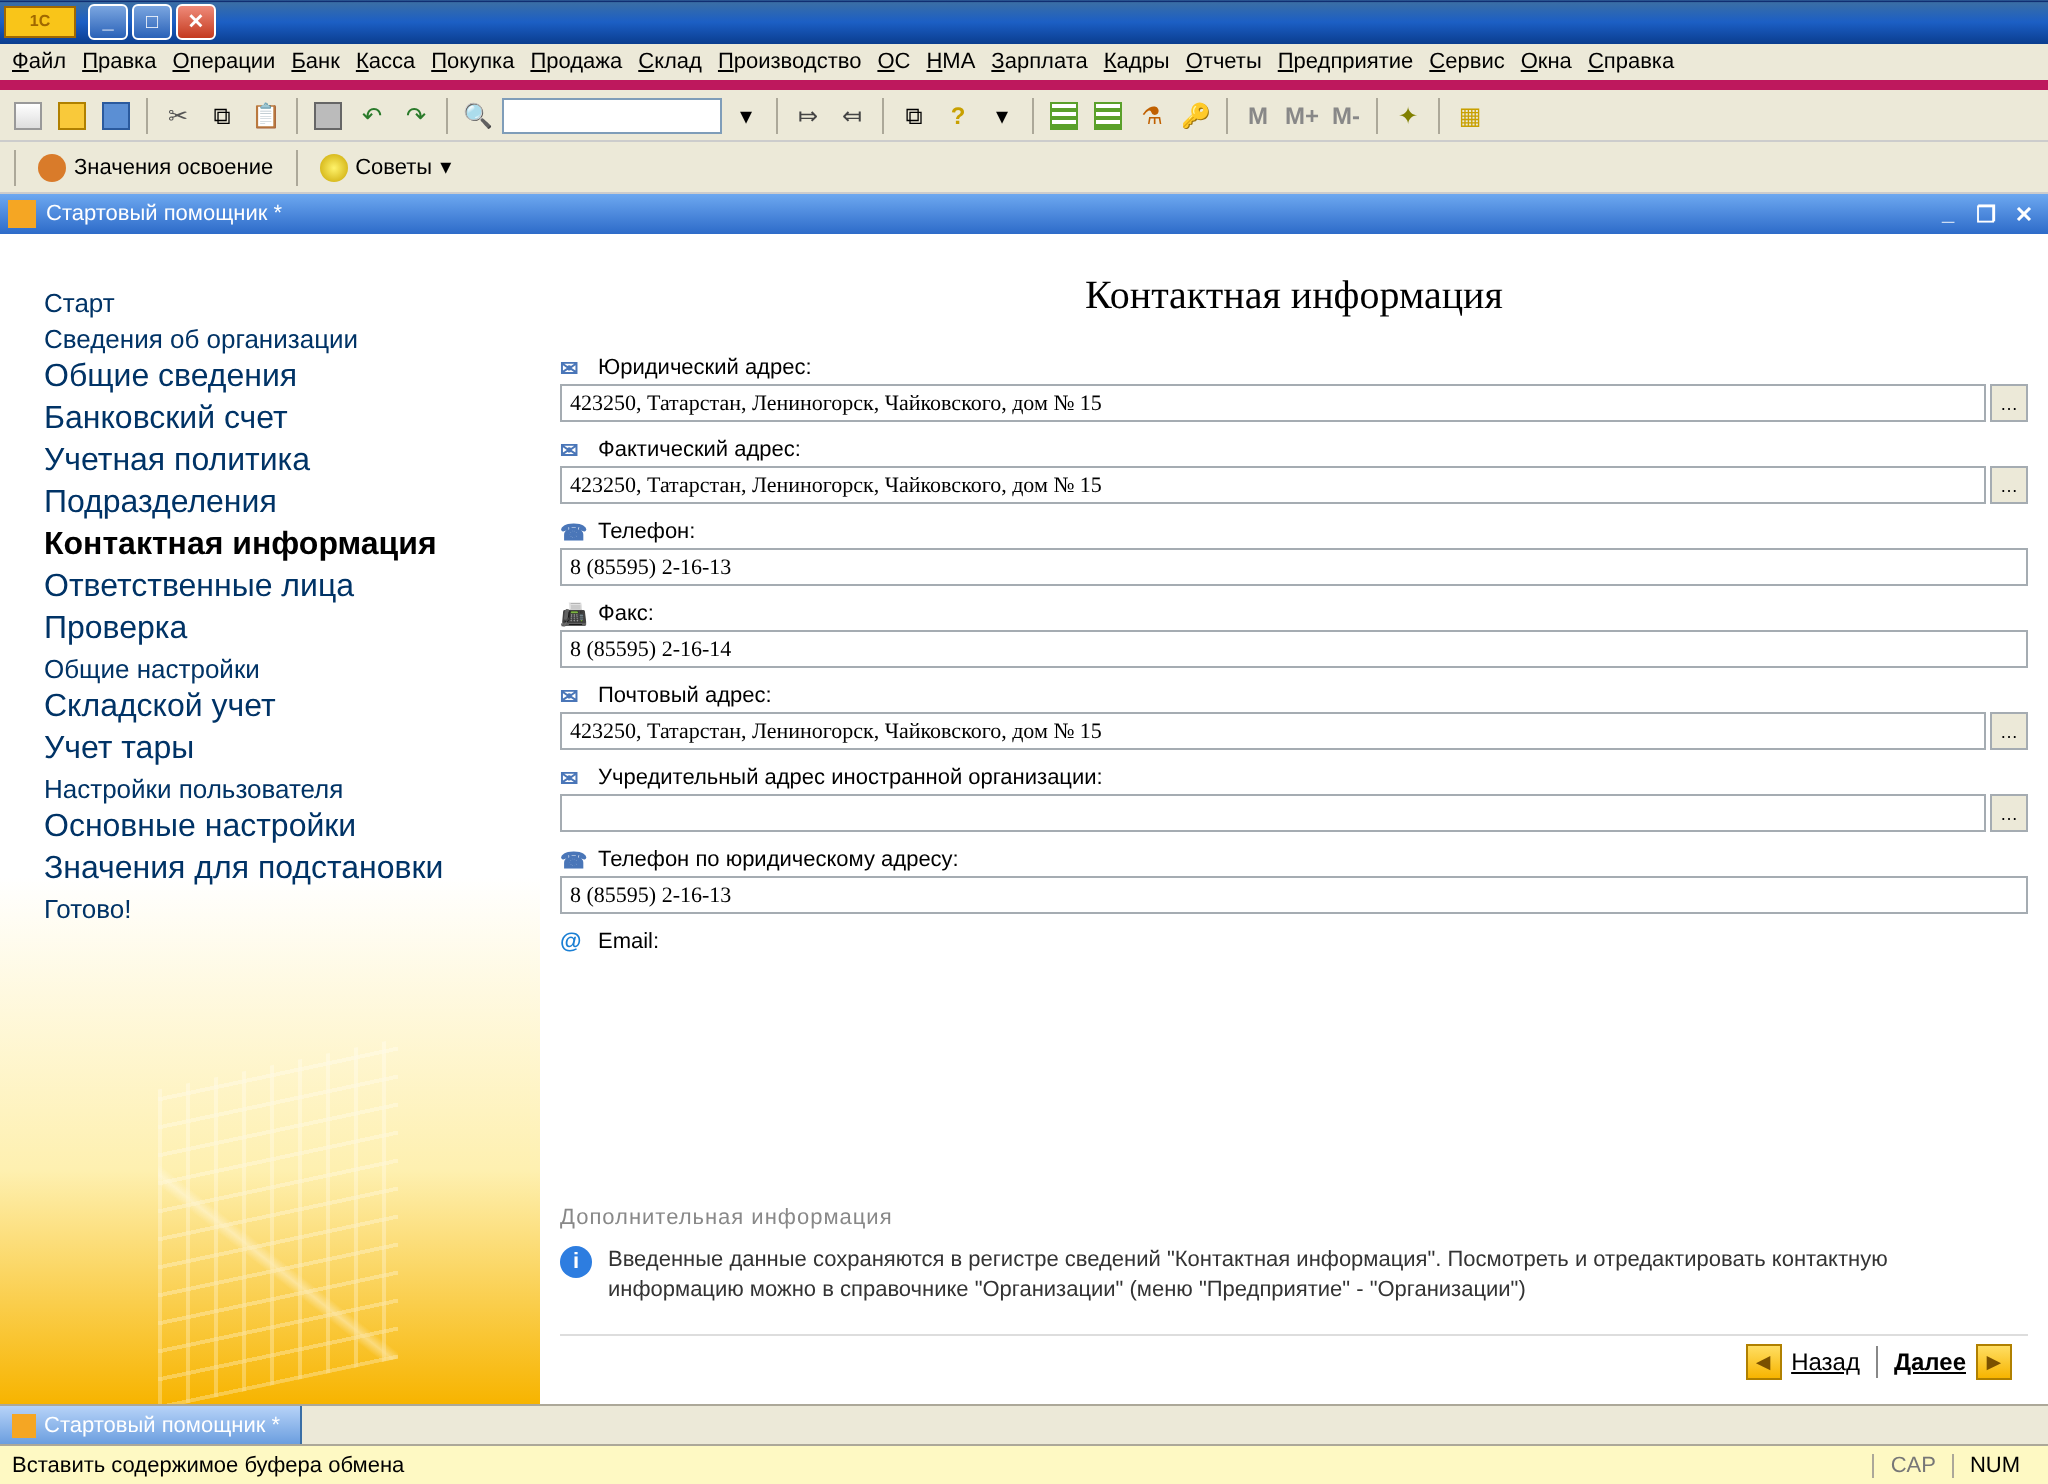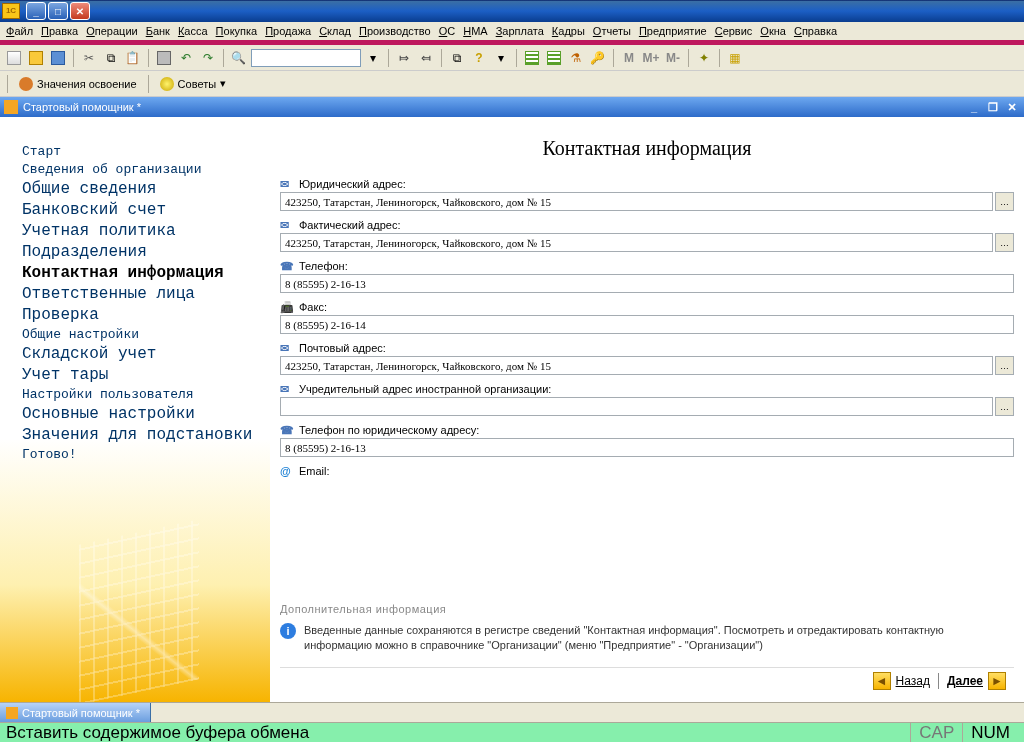--- a/index.html
+++ b/index.html
@@ -1,20 +1,20 @@
 <!DOCTYPE html>
 <html><head>
 <meta charset="utf-8">
 <style>
 * { margin: 0; padding: 0; box-sizing: border-box; }
 body { font-family: Tahoma, sans-serif; font-size: 11px; background: #ece9d8; width: 1024px; height: 742px; overflow: hidden; display: flex; flex-direction: column; }
 
 
 .title-bar { background: linear-gradient(to bottom, #3a6ea5 0%, #0a246a 3%, #3a6ea5 6%, #1c5fc5 50%, #0a3d8f 100%); height: 22px; display: flex; align-items: center; padding: 0 2px; color: #fff; }
-.title-bar .app-icon { width: 18px; height: 16px; background: #f9c519; border: 1px solid #a06800; margin-right: 4px; font-size: 8px; color:#a06800; text-align:center; line-height:14px; font-weight:bold;}
+.title-bar .app-icon { width: 36px; height: 16px; background: #f9c519; border: 1px solid #a06800; margin-right: 4px; font-size: 8px; color:#a06800; text-align:center; line-height:14px; font-weight:bold;}
 .title-bar .title-text { flex: 1; font-weight: bold; font-size: 12px; }
 .winbtn { width: 20px; height: 18px; margin-left: 2px; border: 1px solid #fff; border-radius: 3px; display:flex; align-items:center; justify-content:center; font-weight:bold; font-size:10px; color:#fff;}
 .winbtn.min{ background: linear-gradient(#7ba6e0,#2a62b8);}
 .winbtn.max{ background: linear-gradient(#7ba6e0,#2a62b8);}
 .winbtn.close{ background: linear-gradient(#ef8b7a,#c43a1f);}
 
 
 .menu-bar { background: #ece9d8; padding: 3px 6px; display:flex; gap: 8px; border-bottom: 5px solid #be185d; }
 .menu-bar span { cursor: default; }
 .menu-bar span u { text-decoration: underline; }
@@ -31,21 +31,21 @@
 .subwin-title { background: linear-gradient(to bottom,#6da8f0,#2d6bc9); height:20px; display:flex; align-items:center; color:#fff; padding:0 4px; font-size:11px;}
 .subwin-title .subicon{width:14px;height:14px;background:#f5a623;margin-right:5px;}
 .subwin-title .spacer{flex:1;}
 .subwin-title .sbtn{width:16px;height:14px;margin-left:3px;color:#fff;display:flex;align-items:center;justify-content:center;font-weight:bold;}
 
 
 .content { flex:1; display:flex; background:#fff; overflow:hidden;}
 
 
 .nav { width: 270px; background: linear-gradient(to bottom, #ffffff 0%, #ffffff 55%, #fef0b0 80%, #f7b400 100%); padding: 24px 14px 10px 22px; display:flex;flex-direction:column; }
-.nav-list{flex:0 0 auto;font-family:Liberation Mono, monospace;}
+.nav-list{flex:0 0 auto;}
 .nav .cat { color:#003366; font-size:13px; margin: 3px 0; cursor:pointer;}
 .nav .item { color:#003366; font-size:16px; margin: 3px 0 3px 0; cursor:pointer;}
 .nav .item.active { font-weight:bold; color:#000;}
 .nav-art{flex:1;display:flex;align-items:flex-end;justify-content:center;opacity:0.55;}
 .cube{width:120px;height:160px;position:relative;}
 .cube::before{content:"";position:absolute;inset:0;background:
  linear-gradient(45deg,transparent 40%, rgba(255,255,255,0.7) 42%, transparent 44%),
  repeating-linear-gradient(0deg, rgba(255,255,255,0.5) 0 2px, transparent 2px 14px),
  repeating-linear-gradient(90deg, rgba(255,255,255,0.5) 0 2px, transparent 2px 14px);
  transform: skewY(-12deg);}
@@ -70,21 +70,21 @@
 .navbtn{display:flex;align-items:center;gap:5px;font-size:12px;cursor:pointer;}
 .navbtn .arrow{width:18px;height:18px;border:1px solid #b08000;background:linear-gradient(#ffde63,#f7b400);display:flex;align-items:center;justify-content:center;color:#7a5000;font-weight:bold;}
 .navbtn .lbl{text-decoration:underline;}
 .navbtn.next .lbl{font-weight:bold;}
 
 
 .task-tabs{background:#ece9d8;border-top:1px solid #aca899;display:flex;height:20px;}
 .task-tab{background:linear-gradient(#b7d3f8,#6b9edf);color:#fff;padding:2px 10px 2px 6px;font-size:11px;display:flex;align-items:center;gap:4px;border-right:1px solid #3a6ea5;}
 .task-tab .ticon{width:12px;height:12px;background:#f5a623;}
 
-.status-bar{background:#86efac;border-top:1px solid #aca899;height:20px;display:flex;align-items:center;padding:0 6px;font-size:17px;}
+.status-bar{background:#fef9c3;border-top:1px solid #aca899;height:20px;display:flex;align-items:center;padding:0 6px;font-size:11px;}
 .status-bar .st-left{flex:1;}
 .status-bar .st-cell{border-left:1px solid #aca899;padding:0 8px;color:#777;}
 .status-bar .st-cell.active{color:#000;}
 
 
 .i-doc{background:linear-gradient(#fff,#ddd);border:1px solid #999;}
 .i-folder{background:#f9c93a;border:1px solid #b08000;}
 .i-save{background:#5b8fd4;border:1px solid #2a5a9e;}
 .i-print{background:#bbb;border:1px solid #666;}
 .i-cut{color:#555;}

